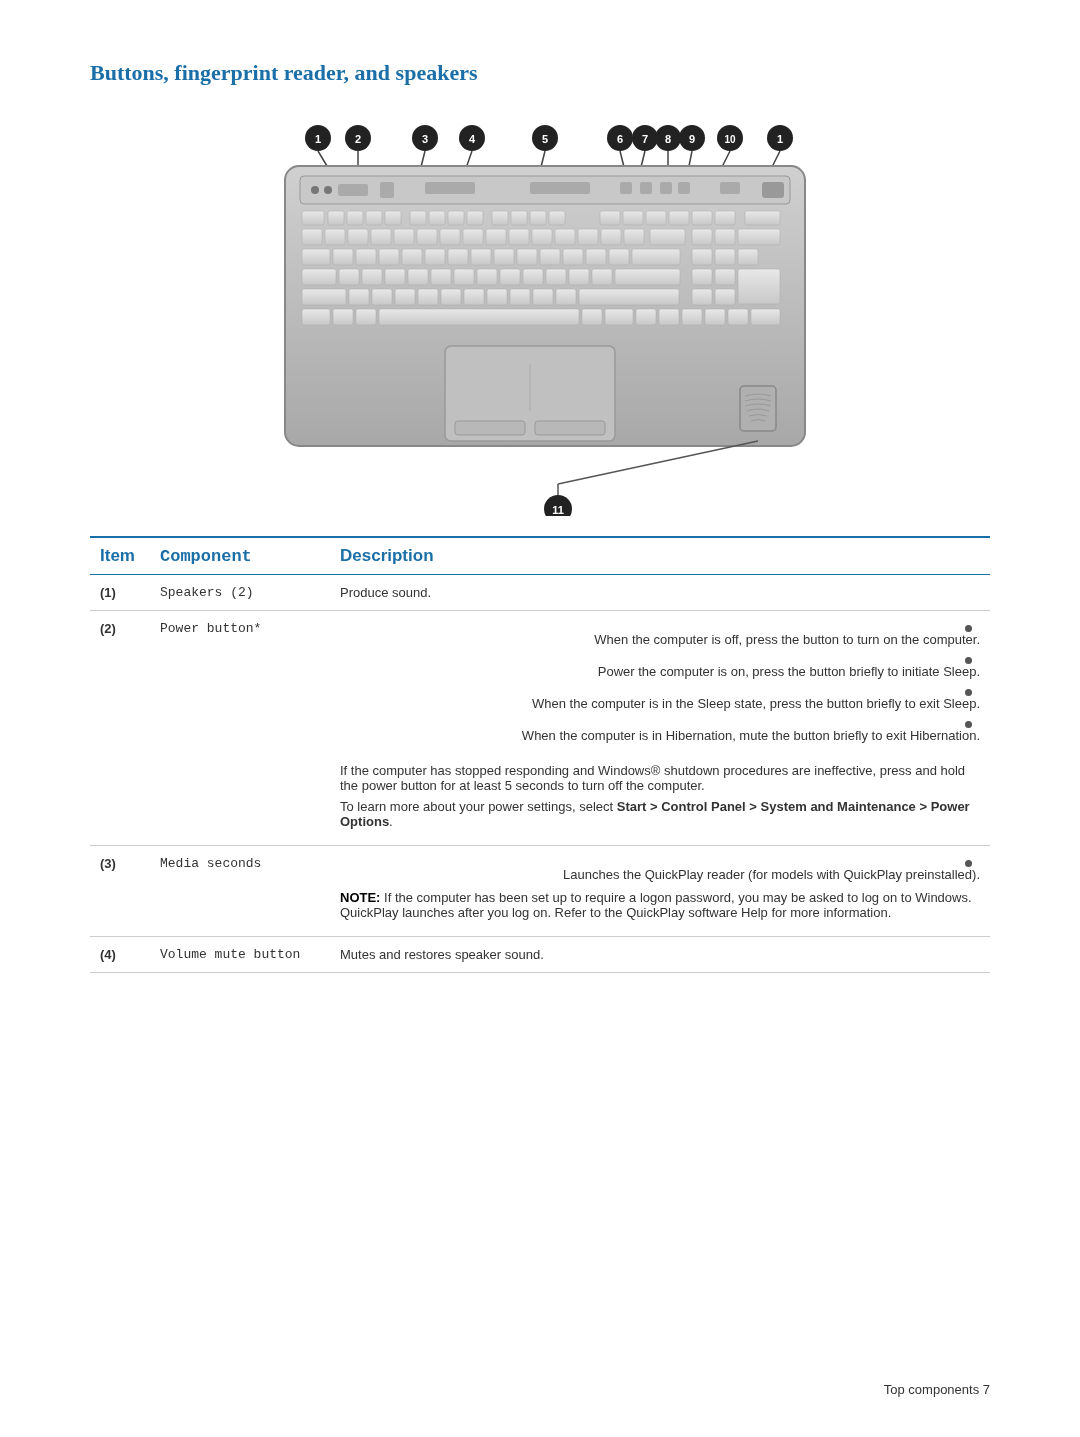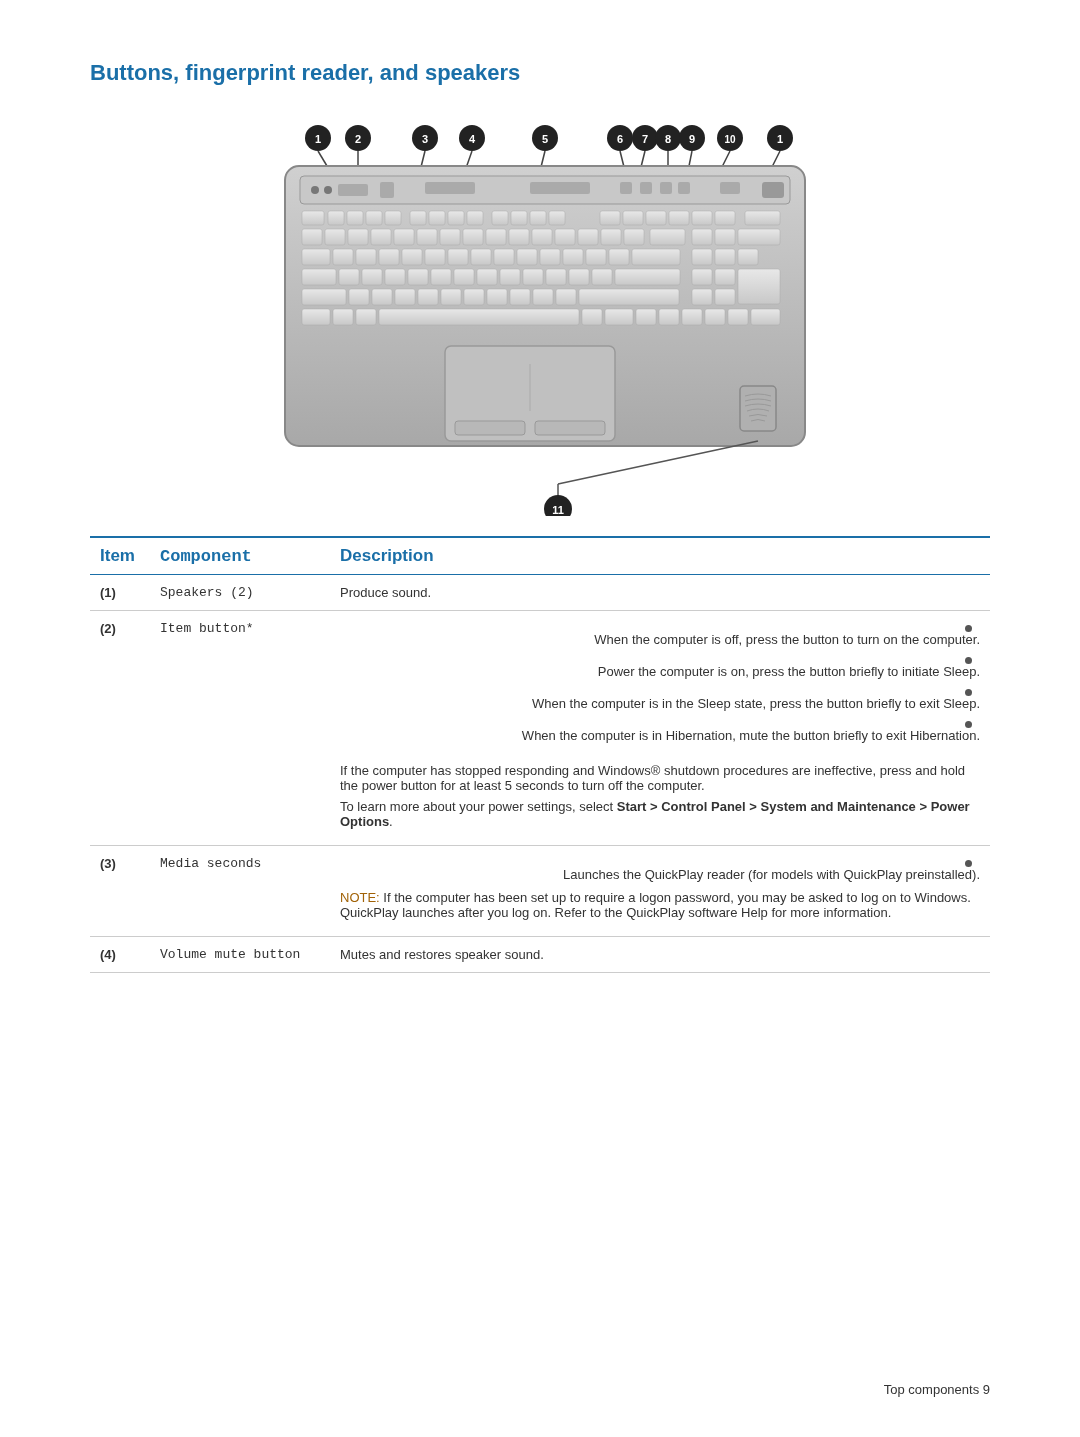--- a/index.html
+++ b/index.html
@@ -11,20 +11,21 @@
       width: 1080px;
       min-height: 1437px;
       padding: 60px 90px 60px 90px;
     }
 
     .page-title {
       color: #1a6fa8;
       font-size: 22px;
       font-weight: bold;
       margin-bottom: 30px;
+      font-family: Liberation Serif, serif;
     }
 
     
     .data-table {
       width: 100%;
       border-collapse: collapse;
       margin-top: 10px;
     }
 
     .data-table thead tr {
@@ -80,22 +81,22 @@
       width: 7px;
       height: 7px;
       border-radius: 50%;
       background: #555;
       margin-top: 4px;
       margin-right: 8px;
       flex-shrink: 0;
     }
 
     .note-text {
-      color: #a16207;
-      font-weight: normal;
+      color: #000000;
+      font-weight: bold;
     }
 
     .desc-para {
       margin-bottom: 6px;
     }
 
     
     .page-footer {
       position: fixed;
       bottom: 40px;
@@ -362,21 +363,21 @@
   <tbody>
 
     <tr>
       <td class="td-item">(1)</td>
       <td class="td-component">Speakers (2)</td>
       <td>Produce sound.</td>
     </tr>
 
     <tr>
       <td class="td-item">(2)</td>
-      <td class="td-component">Item button*</td>
+      <td class="td-component">Power button*</td>
       <td>
         <ul class="bullet-list">
           <li>
             <span class="bullet-dot"></span>
             <span>When the computer is off, press the button to turn on the computer.</span>
           </li>
           <li>
             <span class="bullet-dot"></span>
             <span>Power the computer is on, press the button briefly to initiate Sleep.</span>
           </li>
@@ -409,13 +410,13 @@
     </tr>
 
     <tr>
       <td class="td-item">(4)</td>
       <td class="td-component">Volume mute button</td>
       <td>Mutes and restores speaker sound.</td>
     </tr>
   </tbody>
 </table>
 
-<div class="page-footer">Top components    9</div>
+<div class="page-footer">Top components    7</div>
 
 </body></html>

